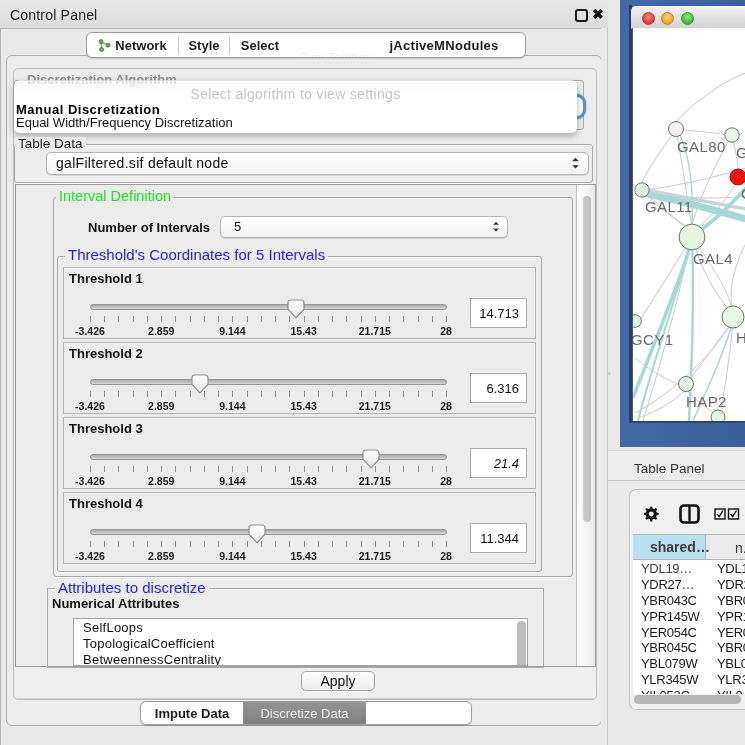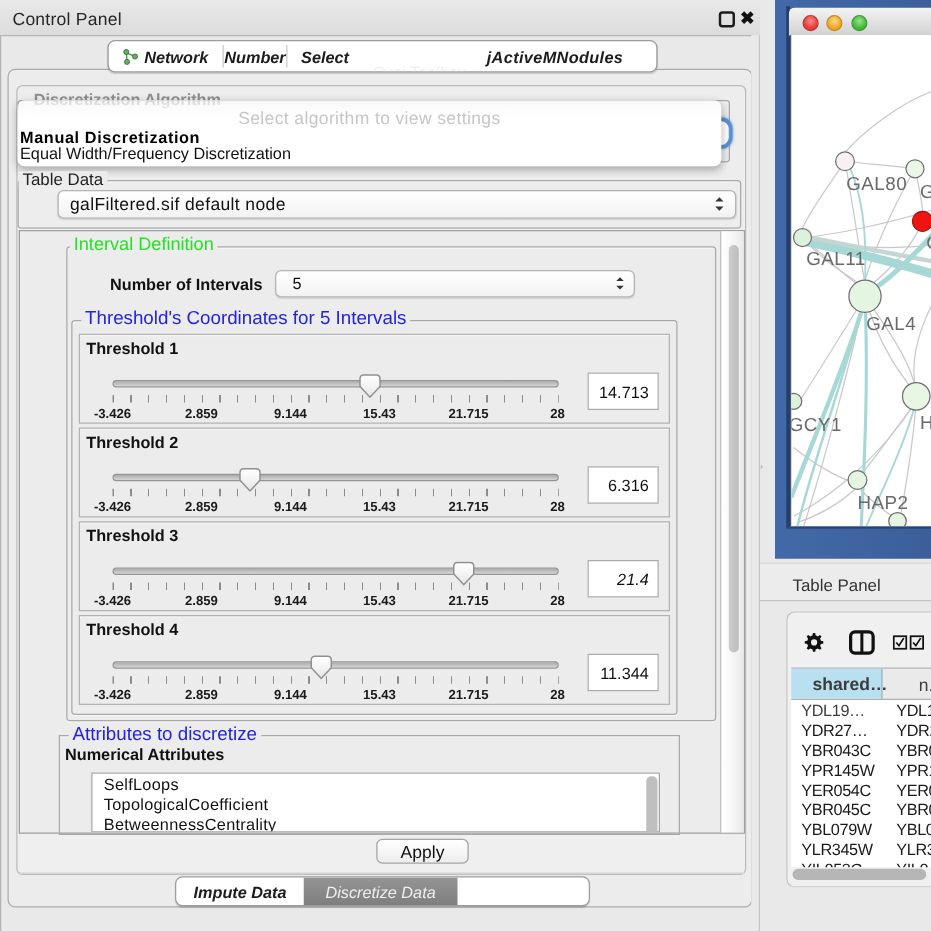--- a/index.html
+++ b/index.html
@@ -6,21 +6,21 @@
        font-family:"Liberation Sans", sans-serif;background:#e9e9e9;}
   .abs{position:absolute;}
   .gbox{position:absolute;border:1px solid #a9a9a9;border-radius:3px;
         box-shadow:inset 0 1px 0 rgba(255,255,255,.6),0 1px 0 rgba(255,255,255,.6);}
   .glabel{position:absolute;background:#ececec;padding:0 3px;line-height:13px;font-size:13px;}
   .combo{position:absolute;background:linear-gradient(#ffffff,#f2f2f2);
          border:1px solid #b4b4b4;border-radius:5px;
          box-shadow:0 1px 1px rgba(0,0,0,.12);font-size:13px;color:#111;}
   .seg{position:absolute;display:flex;background:#ffffff;border:1px solid #9d9d9d;
        border-radius:6px;box-shadow:0 1px 1px rgba(0,0,0,.15);overflow:hidden;
-       font-size:13px;color:#1c1c1c;font-style:italic;}
+       font-size:13px;color:#1c1c1c;}
   .seg .s{display:flex;align-items:center;justify-content:center;white-space:nowrap;}
   .seg .sel{background:linear-gradient(#949494,#7f7f7f);color:#efefef;}
   .seg .dv{width:1px;background:#c9c9c9;margin:3px 0;}
   .tpanel{position:absolute;border:1px solid #b2b2b2;background:#ececec;
           box-shadow:inset 0 1px 0 rgba(255,255,255,.5);}
   .track{position:absolute;height:4px;border:1px solid #949494;border-radius:3px;
          background:linear-gradient(#ababab,#d6d6d6);}
   .ticks{position:absolute;width:357px;height:6px;
          background:repeating-linear-gradient(to right,#8c8c8c 0 1px,transparent 1px 14.24px);}
   .tlab{position:absolute;font-size:10.5px;font-weight:bold;color:#1a1a1a;transform:translateX(-50%);white-space:nowrap;}
@@ -46,21 +46,21 @@
 
 <div class="seg" style="left:86px;top:32px;width:438px;height:24px;">
   <div class="s" style="width:91px;font-weight:600;">
     <svg width="13" height="15" viewBox="0 0 13 15" style="margin-right:4px;">
       <path d="M3.2 4.5 L9.5 6.8 M3.2 4.5 L3.5 10.5" stroke="#4e9b4e" stroke-width="1.1" fill="none"></path>
       <circle cx="3" cy="3.6" r="2" fill="#63b063" stroke="#3d7a3d" stroke-width="0.8"></circle>
       <circle cx="10" cy="7.2" r="2" fill="#63b063" stroke="#3d7a3d" stroke-width="0.8"></circle>
       <circle cx="3.6" cy="11.5" r="2" fill="#63b063" stroke="#3d7a3d" stroke-width="0.8"></circle>
     </svg>Network</div>
   <div class="dv"></div>
-  <div class="s" style="width:50px;font-weight:600;">Number</div>
+  <div class="s" style="width:50px;font-weight:600;">Style</div>
   <div class="dv"></div>
   <div class="s" style="width:60px;font-weight:600;">Select</div>
   <div class="s sel" style="width:90px;margin-top:24px;">Cyni Toolbox</div>
   <div class="s" style="width:128px;font-weight:600;letter-spacing:.3px;">jActiveMNodules</div>
 </div>
 
 <div class="gbox" style="left:14px;top:80px;width:568px;height:48px;"></div>
 <div class="abs" style="left:27px;top:72px;font-size:13px;font-weight:bold;color:#8f8f8f;">Discretization Algorithm</div>
 
 <div class="abs" style="left:24px;top:94px;width:562px;height:25px;border-radius:9px;background:#fff;

